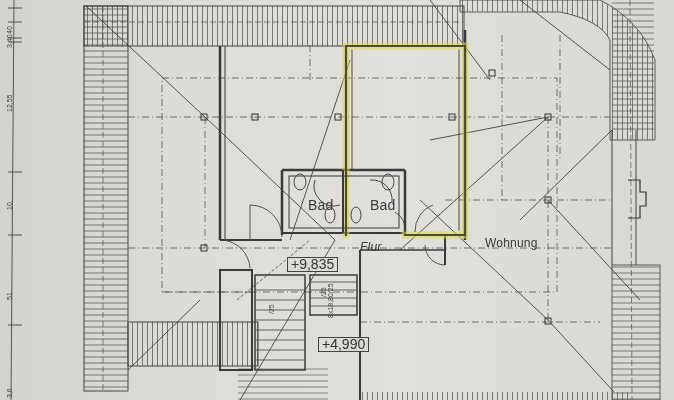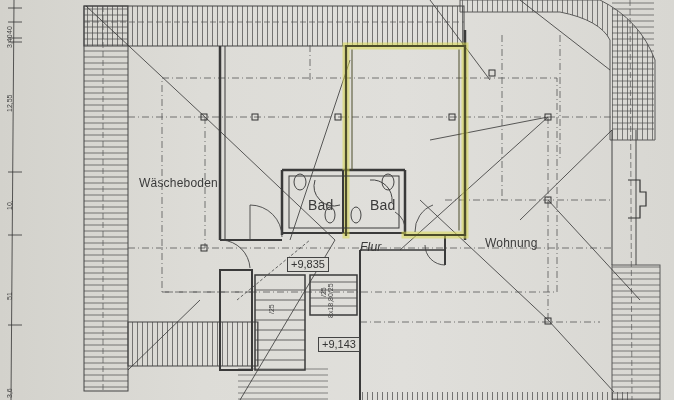--- a/index.html
+++ b/index.html
@@ -12,21 +12,21 @@
     position: absolute; left: 0; top: 0; width: 674px; height: 400px;
     background: linear-gradient(90deg, #d3d2cc 0%, #dddcd7 30%, #e0dfdb 60%, #d8d7d2 100%);
   }
   svg { position: absolute; left: 0; top: 0; }
   .lbl {
     position: absolute; color: #3a3a3a; font-size: 12px; letter-spacing: 0.2px;
     white-space: nowrap;
   }
   .lbl.small { font-size: 14px; }
   .elev {
-    position: absolute; font-size: 11px; color: #333;
+    position: absolute; font-size: 14px; color: #333;
     border: 1px solid #444; background: #dcdbd6; padding: 0 3px; line-height: 13px;
   }
   .dim { position: absolute; font-size: 7px; color: #444; transform: rotate(-90deg); transform-origin: left top; }
 </style>
 </head>
 <body>
 
 <div class="sheet">
 <svg width="674" height="400" viewBox="0 0 674 400">
   <defs>
@@ -177,28 +177,27 @@
     <path d="M425 245 A20 20 0 0 0 445 265"></path>
     <path d="M395 212 A20 20 0 0 1 405 232"></path>
   </g>
 
   <g stroke="#3a3a3a" fill="none">
     <rect x="289" y="176" width="110" height="52" stroke-width="1"></rect>
     <line x1="343" y1="170" x2="343" y2="233" stroke-width="2"></line>
   </g>
 </svg>
 
-<span class="lbl" style="left:139px;top:176px;">Wäscheboden</span>
 <span class="lbl small" style="left:308px;top:197px;">Bad</span>
 <span class="lbl small" style="left:370px;top:197px;">Bad</span>
 <span class="lbl" style="left:360px;top:240px;font-style:italic;">Flur</span>
 <span class="lbl" style="left:485px;top:236px;">Wohnung</span>
 
 <span class="elev" style="left:287px;top:257px;">+9,835</span>
-<span class="elev" style="left:318px;top:337px;">+9,143</span>
+<span class="elev" style="left:318px;top:337px;">+4,990</span>
 
 <span class="dim" style="left:268px;top:314px;">/25</span>
 <span class="dim" style="left:320px;top:297px;">/25</span>
 <span class="dim" style="left:327px;top:318px;">8x18,80/25</span>
 
 <span class="dim" style="left:6px;top:34px;">40</span>
 <span class="dim" style="left:6px;top:48px;">3,40</span>
 <span class="dim" style="left:6px;top:112px;">12,55</span>
 <span class="dim" style="left:6px;top:210px;">10,</span>
 <span class="dim" style="left:6px;top:300px;">51</span>

